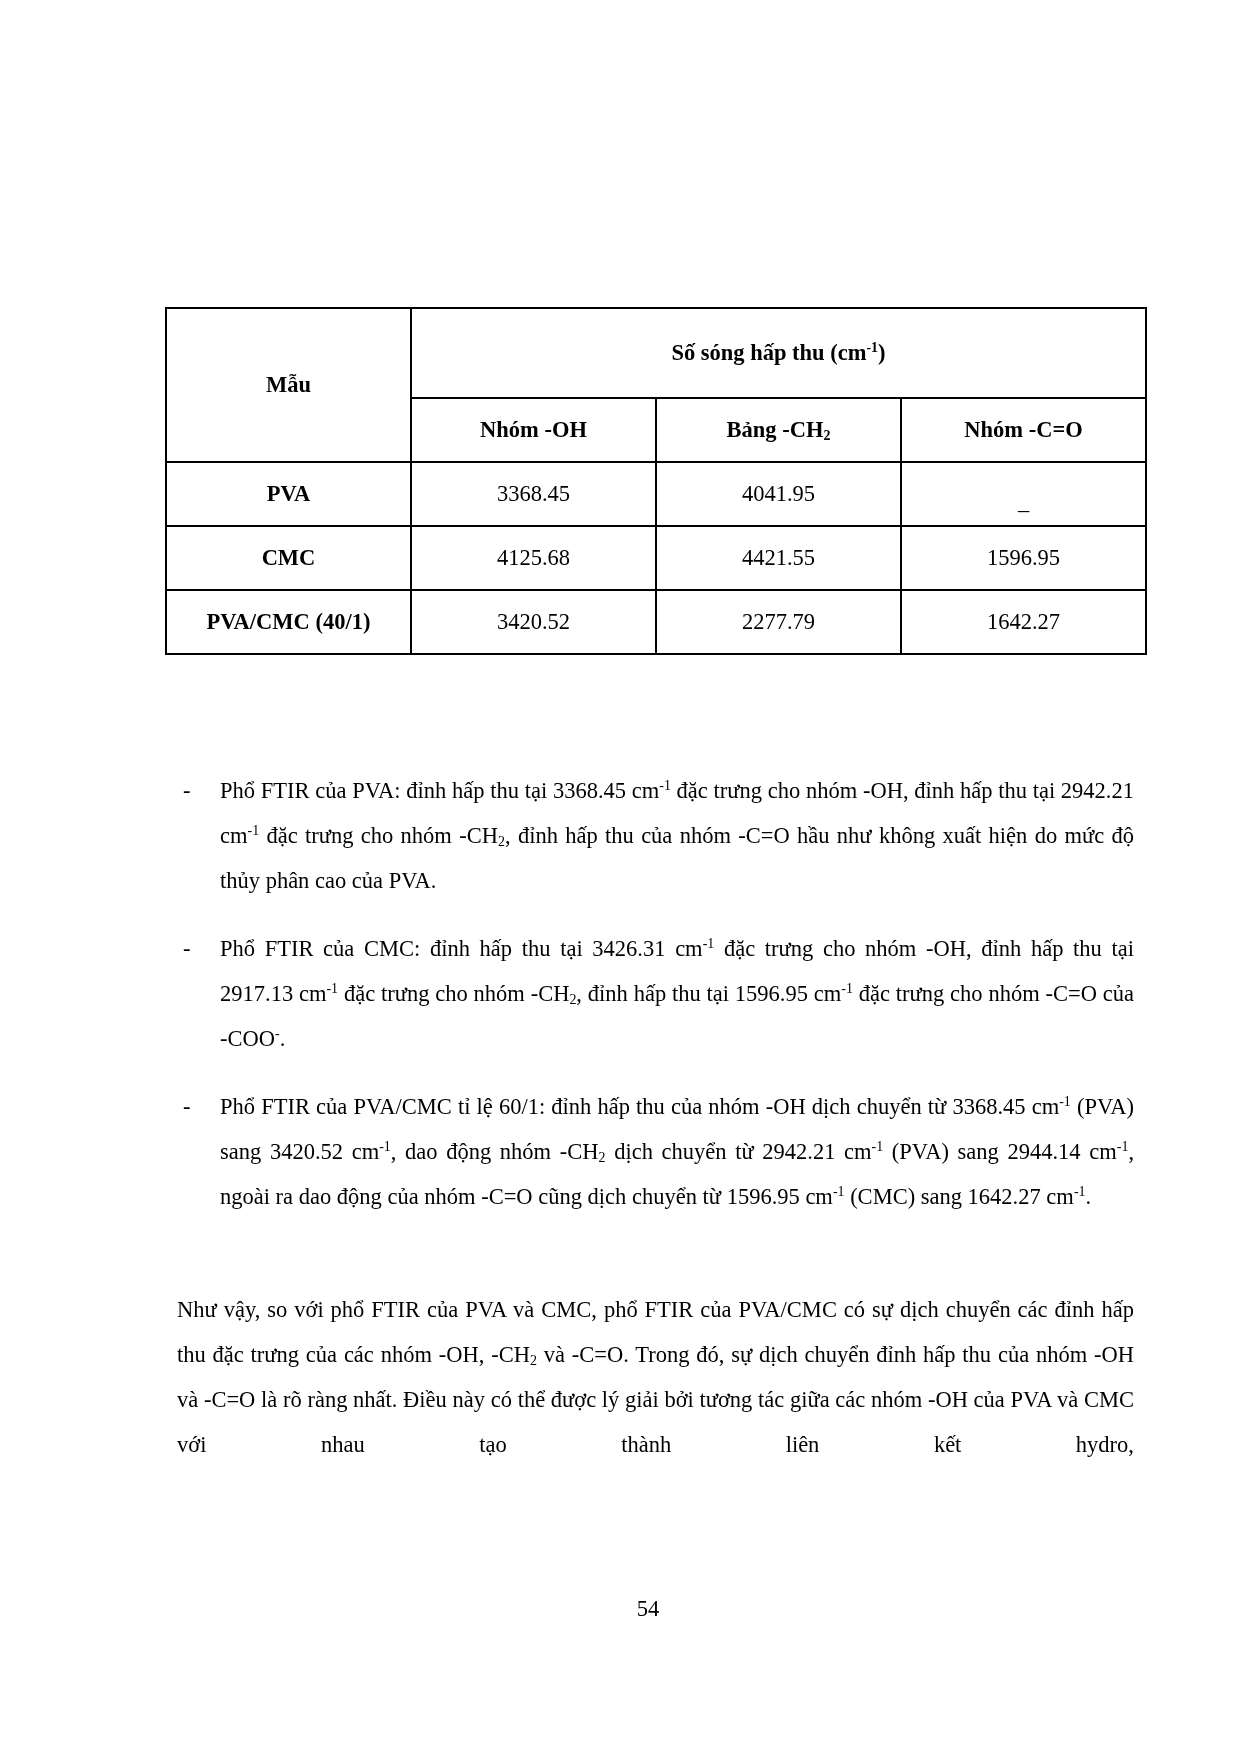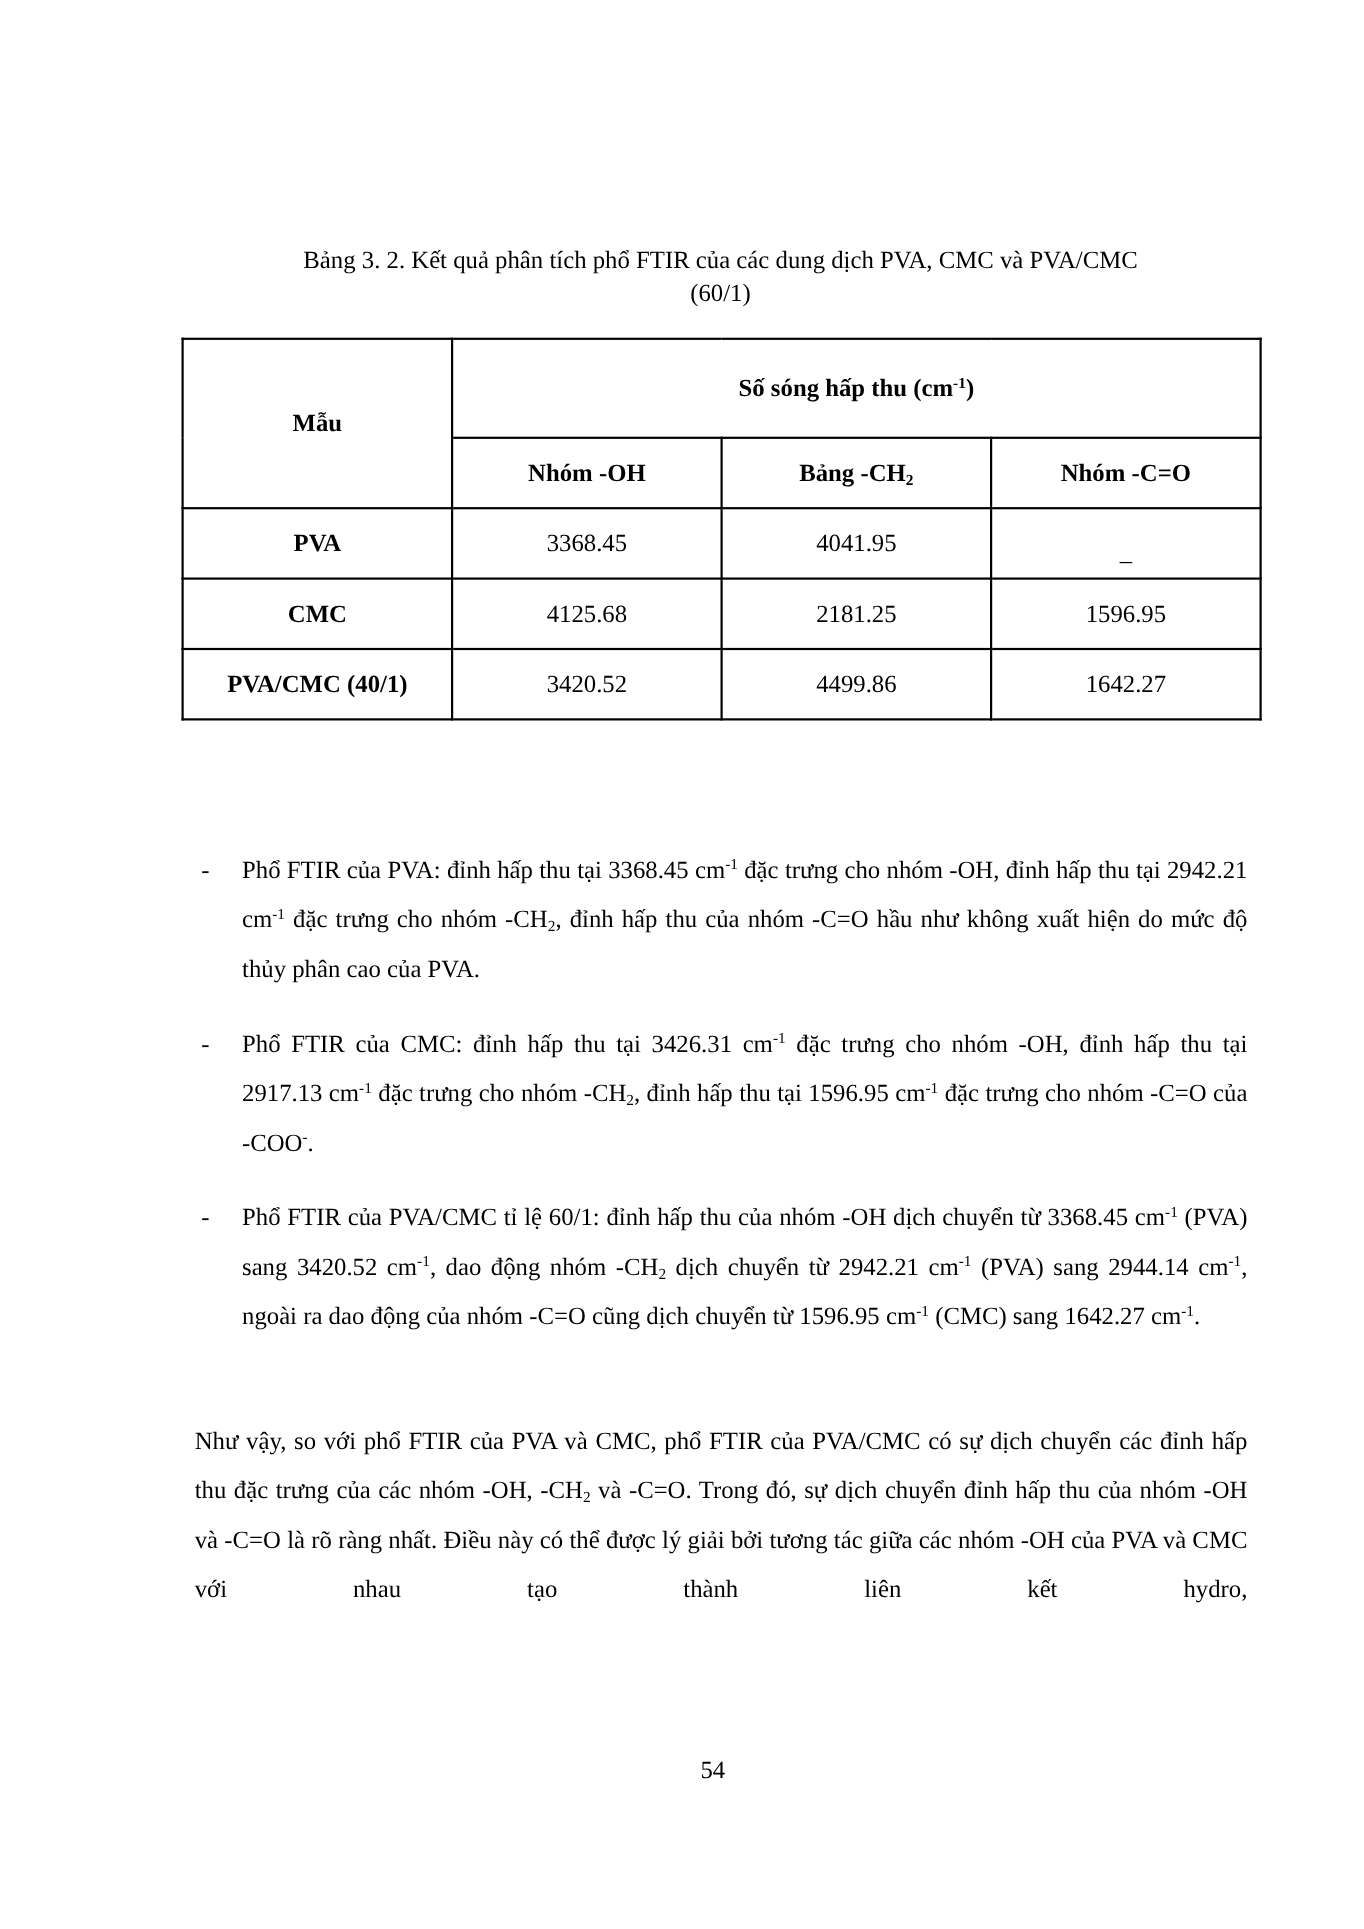--- a/index.html
+++ b/index.html
@@ -102,24 +102,20 @@
     text-align: center;
     font-size: 22.5px;
     line-height: 26px;
   }
 </style>
 </head>
 <body>
 
 <div class="page">
 
-  <div class="caption">
-    <span class="line">Bảng 3. 2. Kết quả phân tích phổ FTIR của các dung dịch PVA, CMC và PVA/CMC</span>
-    <span class="line">(60/1)</span>
-  </div>
 
   <table class="results">
     <colgroup>
       <col style="width:245px">
       <col style="width:245px">
       <col style="width:245px">
       <col style="width:245px">
     </colgroup>
     <tbody>
         <tr class="h1">
@@ -133,27 +129,27 @@
     </tr>
     <tr class="r">
       <td class="sample">PVA</td>
       <td>3368.45</td>
       <td>4041.95</td>
       <td class="dash-cell"><span>_</span></td>
     </tr>
     <tr class="r">
       <td class="sample">CMC</td>
       <td>4125.68</td>
-      <td>2181.25</td>
+      <td>4421.55</td>
       <td>1596.95</td>
     </tr>
     <tr class="r row-last">
       <td class="sample">PVA/CMC (40/1)</td>
       <td>3420.52</td>
-      <td>4499.86</td>
+      <td>2277.79</td>
       <td>1642.27</td>
     </tr>
   </tbody>
     </table>
 
 
   <ul class="bullets">
     <li>
       <span class="dash">-</span>
       <span class="rich">Phổ FTIR của PVA: đỉnh hấp thu tại 3368.45 cm<sup>-1</sup> đặc trưng cho nhóm -OH, đỉnh hấp thu tại 2942.21 cm<sup>-1</sup> đặc trưng cho nhóm -CH<sub>2</sub>, đỉnh hấp thu của nhóm -C=O hầu như không xuất hiện do mức độ thủy phân cao của PVA.</span>

